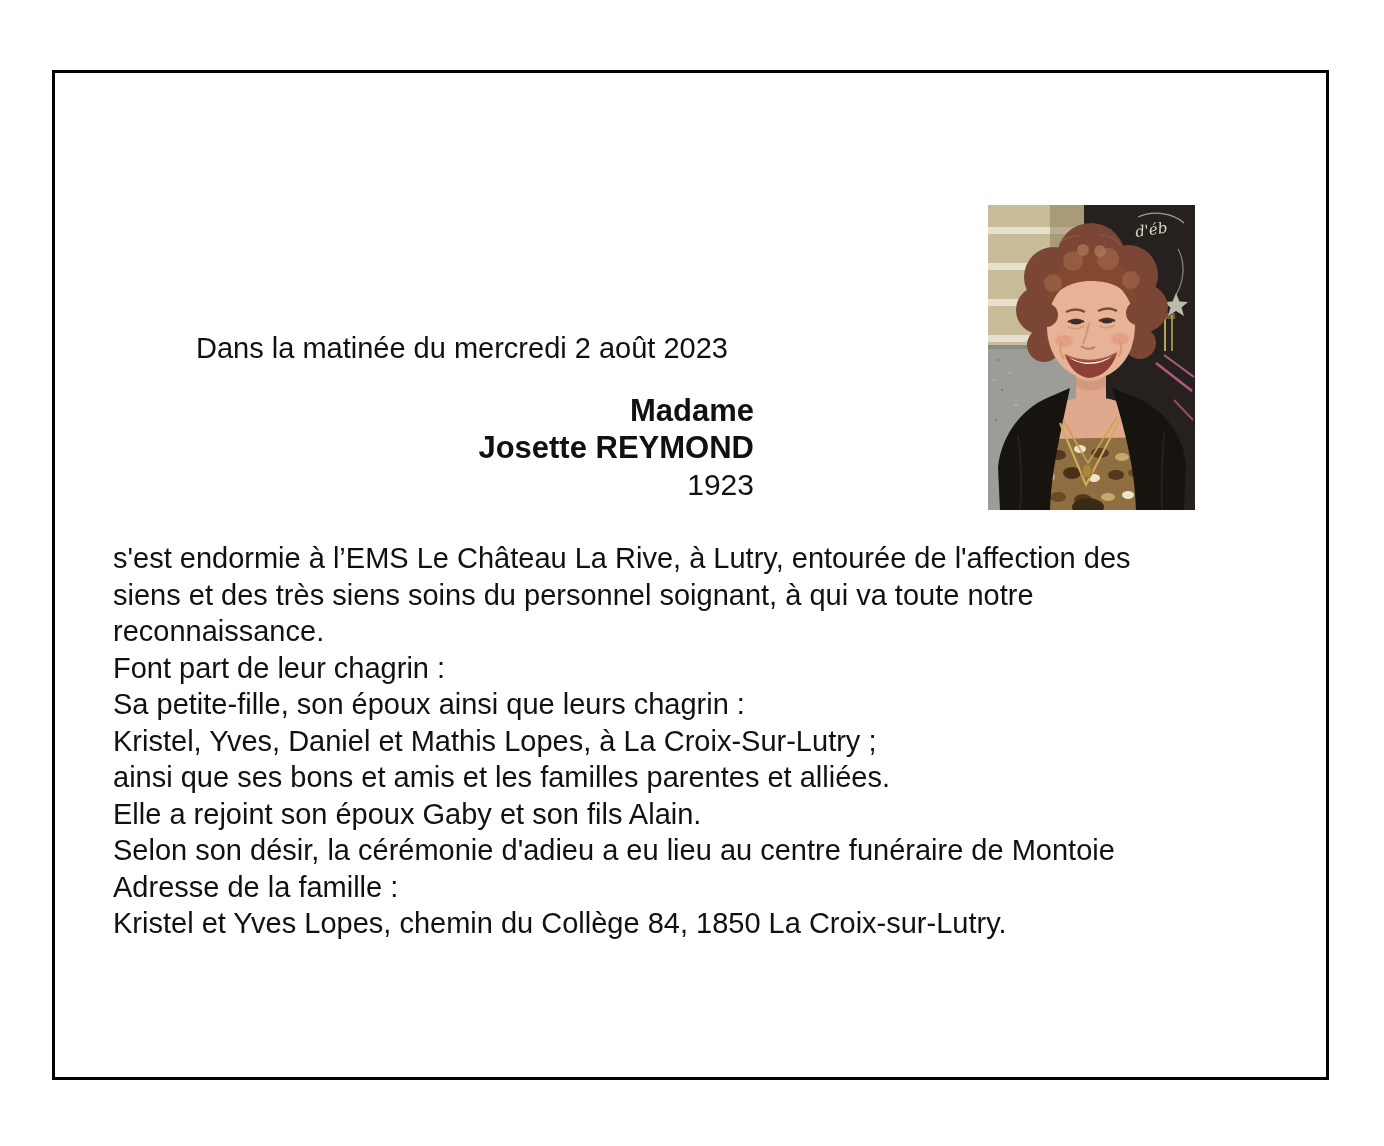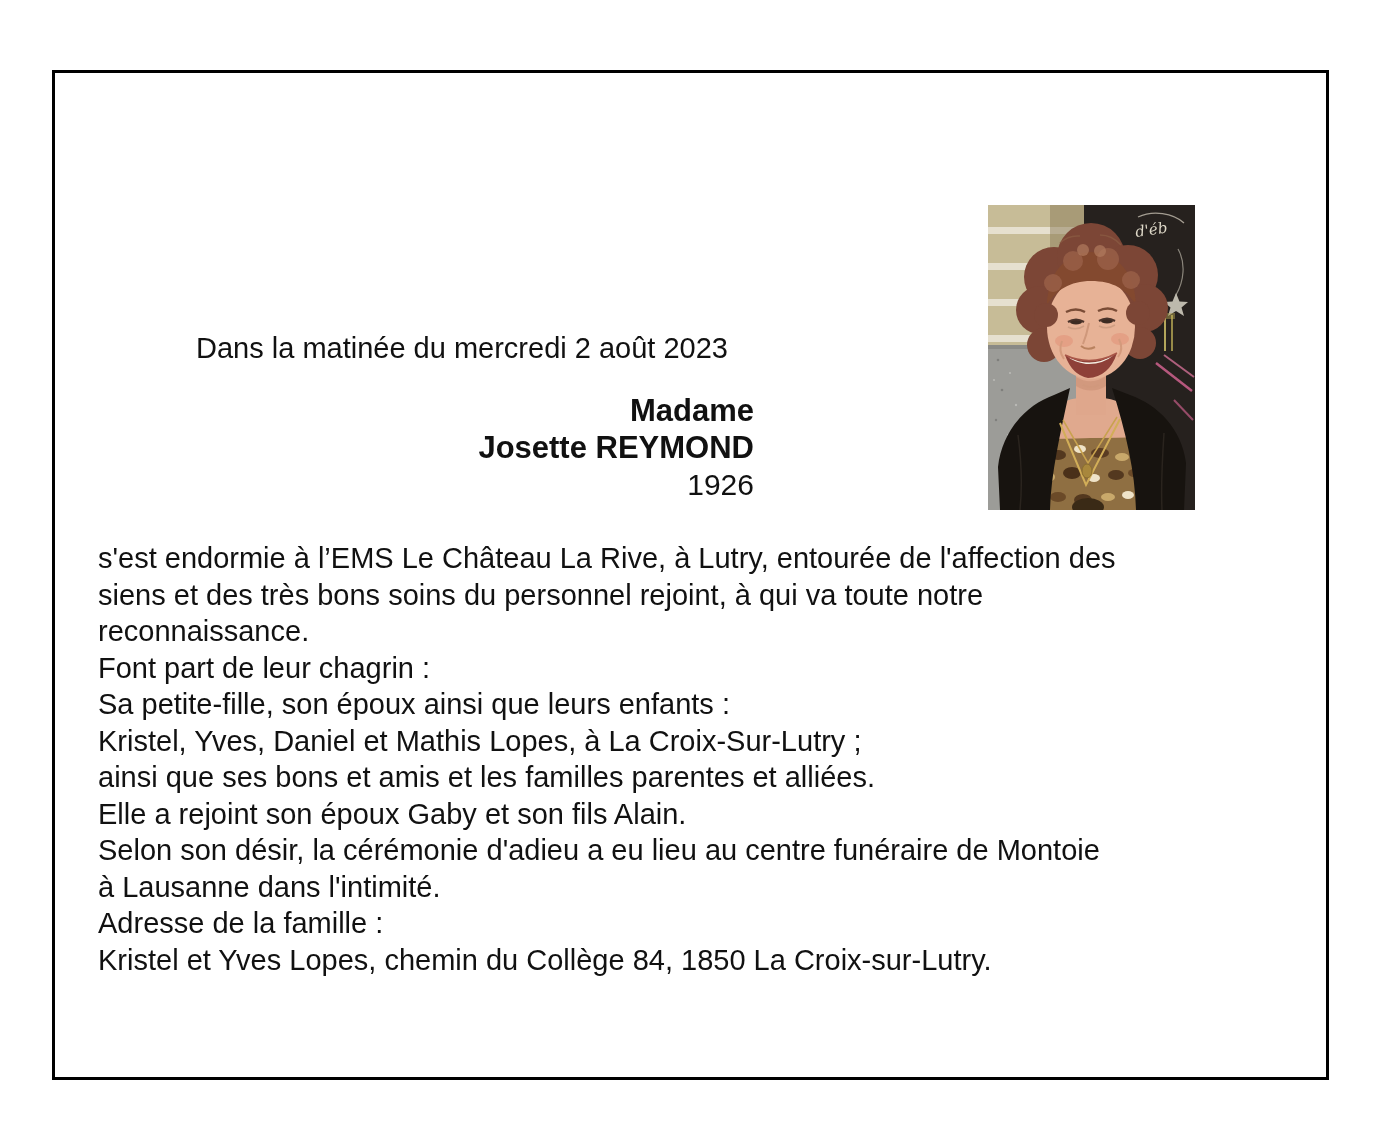--- a/index.html
+++ b/index.html
@@ -29,21 +29,21 @@
     position:absolute;
     left:102px; top:392px;
     width:652px;
     text-align:right;
   }
   .name-block .line { line-height:37px; white-space:nowrap; }
   .name-block .bold { font-weight:bold; font-size:31px; }
   .name-block .year { font-size:30px; }
   .body-text {
     position:absolute;
-    left:98px; top:540px;
+    left:113px; top:540px;
     font-size:29px; line-height:36.5px;
   }
   .body-text .bline { white-space:nowrap; }
   .photo {
     position:absolute;
     left:988px; top:205px;
     width:207px; height:305px;
     overflow:hidden;
   }
   .photo svg { display:block; }
@@ -53,34 +53,33 @@
 
 <div class="page">
 
   <div class="frame"></div>
 
   <div class="date-line">Dans la matinée du mercredi 2 août 2023</div>
 
   <div class="name-block">
     <div class="line bold">Madame</div>
     <div class="line bold">Josette REYMOND</div>
-    <div class="line year">1926</div>
+    <div class="line year">1923</div>
   </div>
 
   <div class="body-text">
     <div class="bline">s'est endormie à l’EMS Le Château La Rive, à Lutry, entourée de l'affection des</div>
-    <div class="bline">siens et des très bons soins du personnel rejoint, à qui va toute notre</div>
+    <div class="bline">siens et des très siens soins du personnel soignant, à qui va toute notre</div>
     <div class="bline">reconnaissance.</div>
     <div class="bline">Font part de leur chagrin :</div>
-    <div class="bline">Sa petite-fille, son époux ainsi que leurs enfants :</div>
+    <div class="bline">Sa petite-fille, son époux ainsi que leurs chagrin :</div>
     <div class="bline">Kristel, Yves, Daniel et Mathis Lopes, à La Croix-Sur-Lutry ;</div>
     <div class="bline">ainsi que ses bons et amis et les familles parentes et alliées.</div>
     <div class="bline">Elle a rejoint son époux Gaby et son fils Alain.</div>
     <div class="bline">Selon son désir, la cérémonie d'adieu a eu lieu au centre funéraire de Montoie</div>
-    <div class="bline">à Lausanne dans l'intimité.</div>
     <div class="bline">Adresse de la famille :</div>
     <div class="bline">Kristel et Yves Lopes, chemin du Collège 84, 1850 La Croix-sur-Lutry.</div>
   </div>
 
   <div class="photo">
     <svg width="207" height="305" viewBox="0 0 207 305" xmlns="http://www.w3.org/2000/svg">
       <defs>
         <clipPath id="topclip">
           <polygon points="50,234 155,232 160,305 44,305"></polygon>
         </clipPath>

